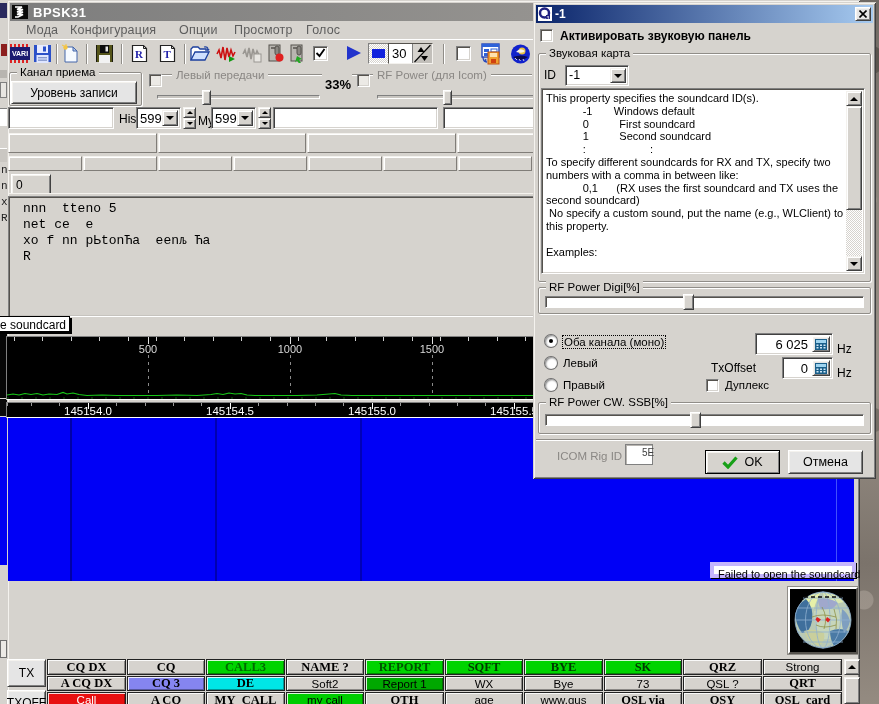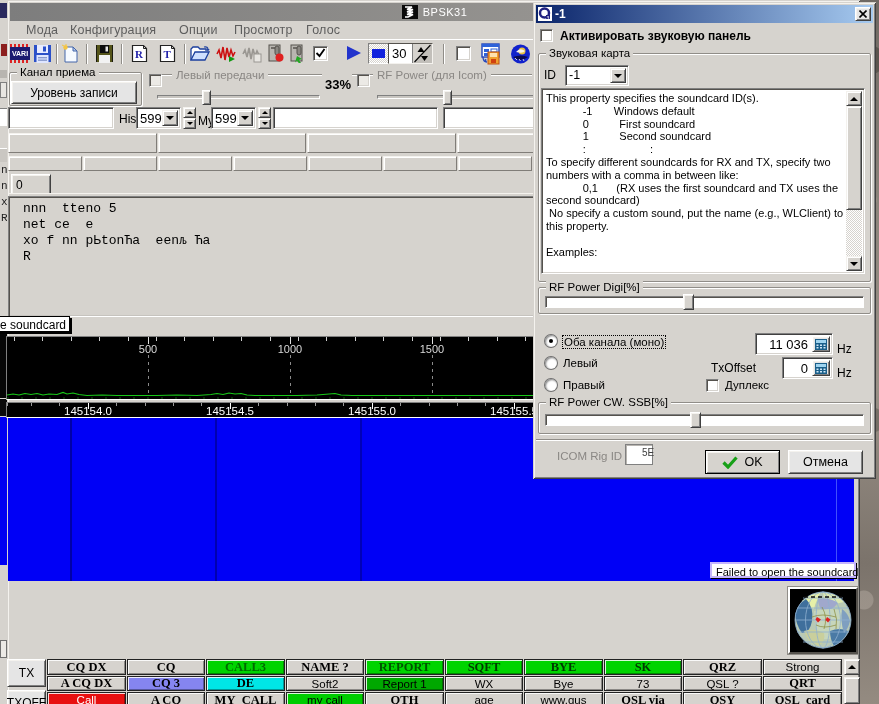--- a/index.html
+++ b/index.html
@@ -12,21 +12,21 @@
       radial-gradient(circle at 872px 420px, rgba(50,45,40,.3) 0 12px, transparent 13px),
       radial-gradient(circle at 864px 600px, rgba(200,190,180,.35) 0 9px, transparent 10px),
       linear-gradient(180deg,#6f6862,#8d857c 30%,#9a9187 55%,#7b736b 80%,#948b81);
     position:relative;
   }
   .face { background:#d6d3ce; }
   .groupbox { border:1px solid #908d88; border-radius:2px; box-shadow: inset 1px 1px 0 #fff, 1px 1px 0 #fff; }
   .grouplabel { position:absolute; top:-7px; left:7px; background:#d6d3ce; padding:0 3px; font-size:11.5px; color:#000; line-height:13px; }
   .btn { background:#e5e5e5; border:1px solid; border-color:#fff #404040 #404040 #fff; box-shadow: inset 1px 1px 0 #f4f2ee, inset -1px -1px 0 #808080; display:flex; align-items:center; justify-content:center; }
   .win-frame { background:#d6d3ce; box-shadow: inset 1px 1px 0 #d6d3ce, inset -1px 0 0 #404040, inset 2px 2px 0 #f4f2ee, inset -2px 0 0 #808080; }
-  .titlebar-main { background:linear-gradient(90deg,#7d7d7d,#a3a09b); color:#fff; font-weight:normal; font-size:11px; display:flex; align-items:center;justify-content:center; }
+  .titlebar-main { background:linear-gradient(90deg,#7d7d7d,#a3a09b); color:#fff; font-weight:bold; font-size:13px; display:flex; align-items:center; }
   .menu { font-size:12.5px; color:#5d5d5d; letter-spacing:.2px; display:flex; align-items:center; }
   .menu span { margin-left:12px; }
   .menu span:first-child { margin-left:13px; }
   .tb-sep { width:2px; height:20px; border-left:1px solid #908d88; border-right:1px solid #fff; }
   .cb { background:#fff; border:1px solid; border-color:#808080 #fff #fff #808080; box-shadow: inset 1px 1px 0 #55524d, inset -1px -1px 0 #d6d3ce; }
   .gray-label { color:#8a8784; font-size:11.5px; }
   .slider-track { height:4px; background:#c8c5c0; border:1px solid; border-color:#808080 #fff #fff #808080; }
   .slider-thumb { width:9px; height:15px; background:#d6d3ce; border:1px solid; border-color:#fff #404040 #404040 #fff; box-shadow: inset 1px 1px 0 #f4f2ee, inset -1px -1px 0 #808080; }
   .edit { background:#fff; border:1px solid; border-color:#808080 #fff #fff #808080; box-shadow: inset 1px 1px 0 #404040, inset -1px -1px 0 #d6d3ce; font-size:12.5px; }
   .combo-arrow-btn { position:absolute; top:2px; right:2px; bottom:2px; width:16px; background:#d6d3ce; border:1px solid; border-color:#f4f2ee #404040 #404040 #f4f2ee; box-shadow: inset 1px 1px 0 #fff, inset -1px -1px 0 #808080; display:flex; align-items:center; justify-content:center; }
@@ -356,21 +356,21 @@
   <div class="abs" style="left:192px;top:2px;width:62px;text-align:center;color:#fff;font-size:11.5px;">145154.5</div>
   <div class="abs" style="left:334px;top:2px;width:62px;text-align:center;color:#fff;font-size:11.5px;">145155.0</div>
   <div class="abs" style="left:476px;top:2px;width:62px;text-align:center;color:#fff;font-size:11.5px;">145155.5</div>
 </div>
 
 <div class="abs" style="left:8px;top:418px;width:846px;height:163px;background:#0000f6;">
   <div class="abs" style="left:62px;top:0;width:2px;height:163px;background:rgba(0,0,70,.45);"></div>
   <div class="abs" style="left:207px;top:0;width:2px;height:163px;background:rgba(0,0,70,.4);"></div>
   <div class="abs" style="left:352px;top:0;width:2px;height:163px;background:rgba(0,0,70,.35);"></div>
   <div class="abs" style="left:828px;top:0;width:1px;height:163px;background:rgba(130,160,255,.5);"></div>
-  <div class="abs" style="left:702px;top:144px;width:146px;height:16px;background:#fff;border:2px solid #c4b5fd;box-shadow:1px 1px 0 #000;">
+  <div class="abs" style="left:702px;top:144px;width:146px;height:16px;background:#fff;border:4px solid #c4b5fd;box-shadow:1px 1px 0 #000;">
     <span style="position:absolute;left:4px;top:2px;font-size:11px;white-space:nowrap;">Failed to open the soundcard</span>
   </div>
 </div>
 
 <div class="abs face" style="left:9px;top:581px;width:845px;height:76px;"></div>
 <div class="abs" style="left:788px;top:587px;width:70px;height:67px;background:#000;border:2px solid;border-color:#fff #55524d #55524d #fff;box-shadow:0 0 0 1px #908d88;">
   <svg width="66" height="63" viewBox="0 0 66 63" style="position:absolute;left:0;top:0;">
     <circle cx="33" cy="31" r="28" fill="#b9c9b4"></circle>
     <path d="M12 12 Q20 4 33 3 Q26 10 24 20 Q14 18 12 12 Z" fill="#e6f0a8"></path>
     <path d="M33 3 Q46 4 54 13 Q44 16 36 14 Q33 8 33 3 Z" fill="#dce8b0"></path>
@@ -503,21 +503,21 @@
   <div class="abs slider-thumb" style="left:150px;top:292px;width:11px;height:16px;"></div>
 
   <div class="abs radio sel" style="left:12px;top:333px;"></div>
   <span class="abs" style="left:29px;top:333px;font-size:11.5px;border:1px dotted #000;padding:0 1px;">Оба канала (моно)</span>
   <div class="abs radio" style="left:12px;top:355px;"></div>
   <span class="abs" style="left:30px;top:355px;font-size:11.5px;">Левый</span>
   <div class="abs radio" style="left:12px;top:377px;"></div>
   <span class="abs" style="left:30px;top:377px;font-size:11.5px;">Правый</span>
 
   <div class="abs edit" style="left:222px;top:331px;width:78px;height:22px;">
-    <span style="position:absolute;right:24px;top:3px;font-size:13px;">11 036</span>
+    <span style="position:absolute;right:24px;top:3px;font-size:13px;">6 025</span>
     <div class="abs btn" style="right:2px;top:2px;width:18px;height:16px;">
       <svg width="12" height="11" viewBox="0 0 12 11">
           <rect width="12" height="11" fill="#1a5f8a"></rect>
           <rect x="1" y="1" width="10" height="3" fill="#9fd4f0"></rect>
           <g fill="#cfe8f8">
             <rect x="1.5" y="5.5" width="2" height="1.5"></rect>
             <rect x="5" y="5.5" width="2" height="1.5"></rect>
             <rect x="8.5" y="5.5" width="2" height="1.5"></rect>
             <rect x="1.5" y="8" width="2" height="1.5"></rect>
             <rect x="5" y="8" width="2" height="1.5"></rect>

